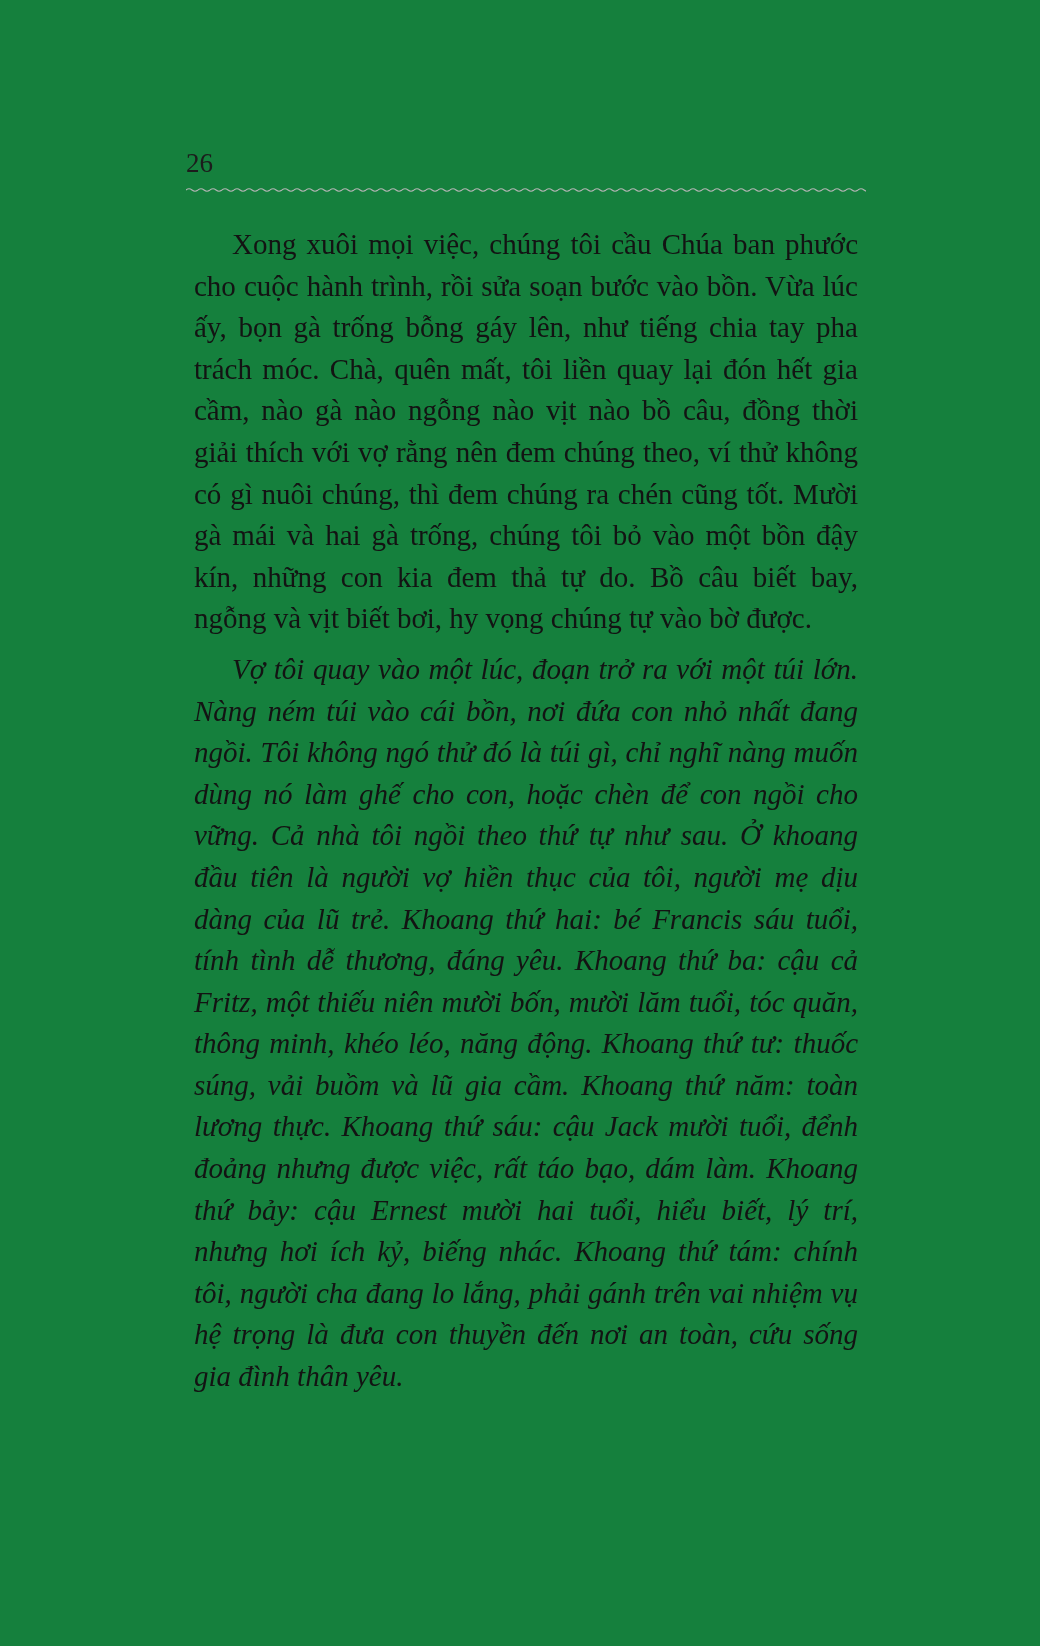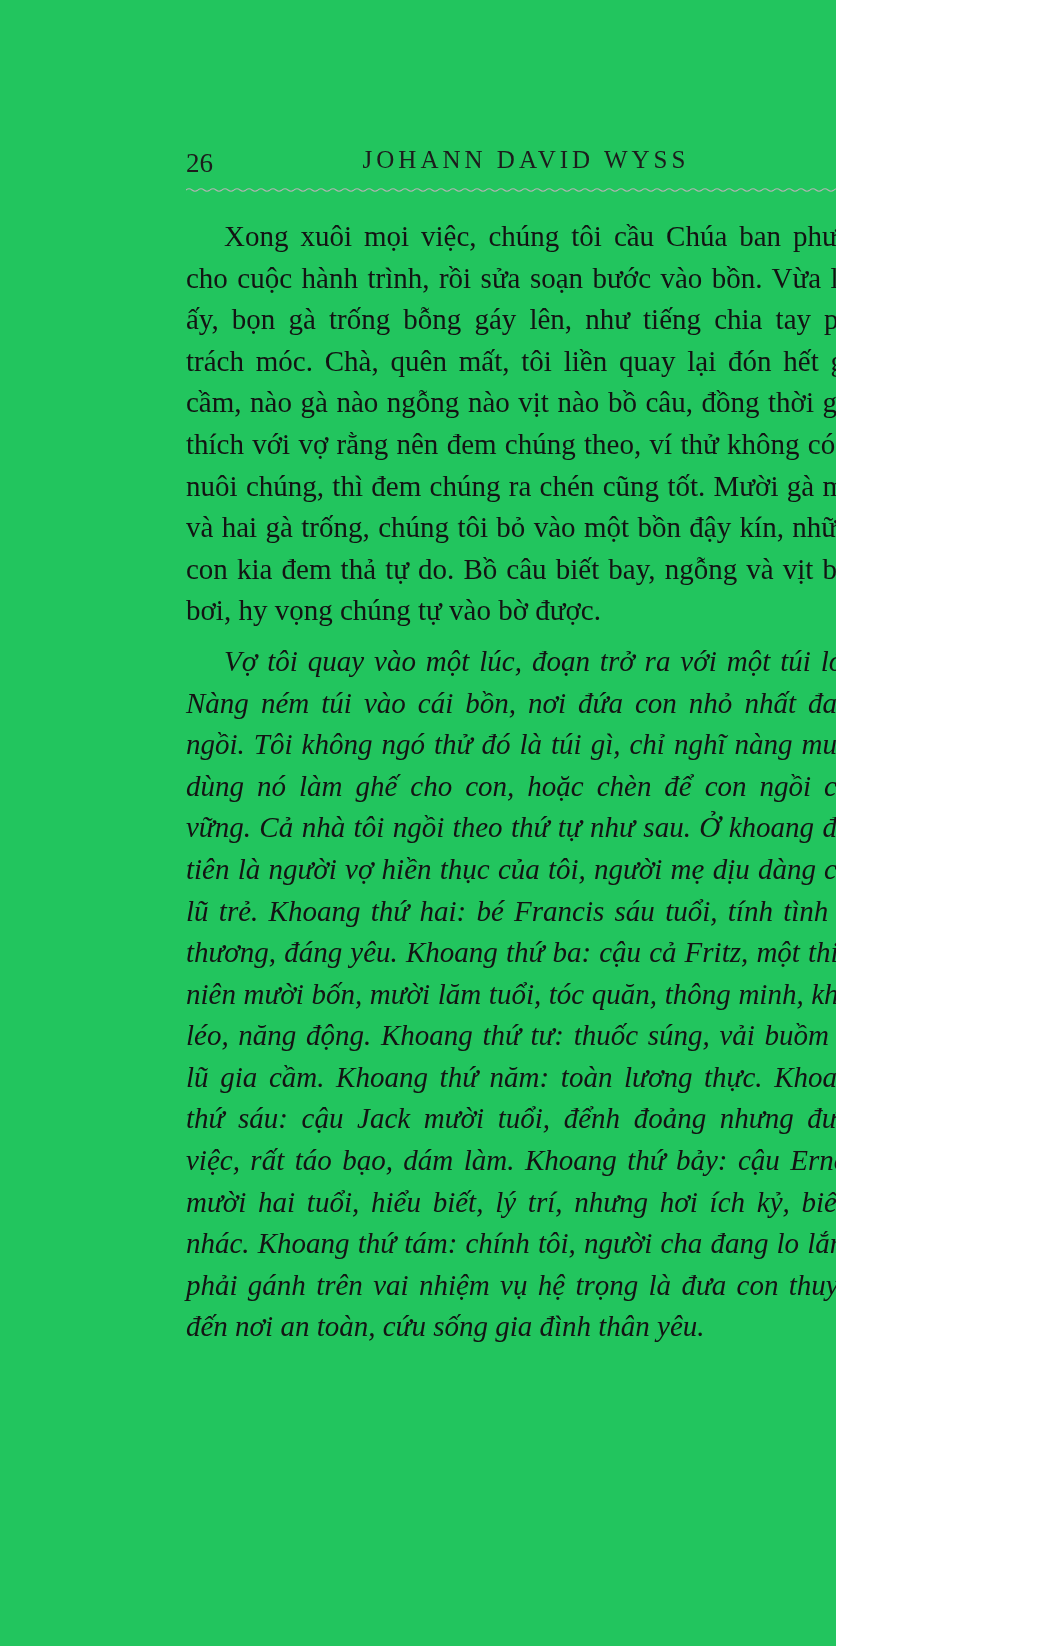--- a/index.html
+++ b/index.html
@@ -8,23 +8,23 @@
     background: #ffffff;
   }
   body {
     width: 1040px;
     height: 1646px;
     font-family: "Liberation Serif", "DejaVu Serif", serif;
     -webkit-font-smoothing: antialiased;
   }
   .book-page {
     position: relative;
-    width: 836px;
+    width: 1040px;
     height: 1646px;
-    background: #22c55e;
+    background: #15803d;
     overflow: hidden;
   }
   .header-row {
     position: absolute;
     left: 186px;
     top: 146px;
     width: 680px;
     height: 34px;
   }
   .page-num {
@@ -56,36 +56,35 @@
     left: 186px;
     top: 216px;
     width: 680px;
     font-size: 29px;
     line-height: 41.6px;
     color: #131313;
     text-align: justify;
     text-justify: inter-word;
   }
   .text-block p {
-    margin: 0;
+    margin: 8px;
     text-indent: 38px;
   }
   .text-block p + p {
     margin-top: 9px;
     font-style: italic;
   }
 </style>
 </head>
 <body>
 
 <div class="book-page">
 
   <div class="header-row">
     <span class="page-num">26</span>
-    <span class="running-head">JOHANN DAVID WYSS</span>
   </div>
 
   <svg class="divider" width="680" height="8" viewBox="0 0 680 8" xmlns="http://www.w3.org/2000/svg">
     <defs>
       <pattern id="wavepat" width="12" height="8" patternUnits="userSpaceOnUse">
         <path d="M0 4 Q 3 1.4 6 4 T 12 4" fill="none" stroke="#b4b4b4" stroke-width="1.1"></path>
       </pattern>
     </defs>
     <rect width="680" height="8" fill="url(#wavepat)"></rect>
   </svg>

